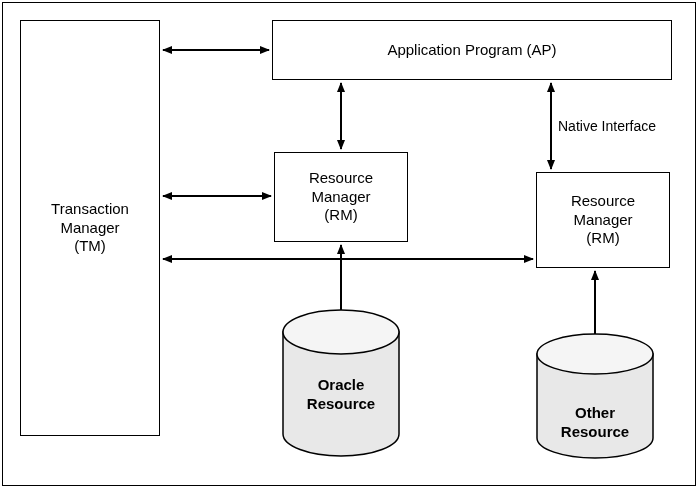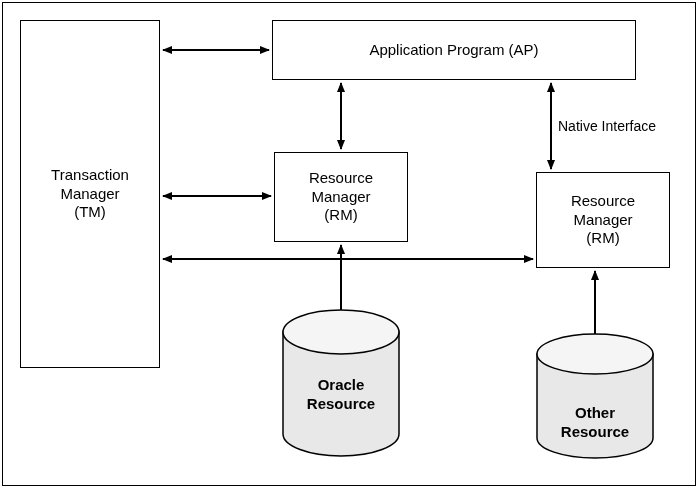--- a/index.html
+++ b/index.html
@@ -41,26 +41,26 @@
     line-height: 1.25;
   }
   .box .label {
     display: block;
     white-space: pre-line;
   }
   #tm-box {
     left: 20px;
     top: 20px;
     width: 140px;
-    height: 348px;
+    height: 416px;
   }
   #ap-box {
     left: 272px;
     top: 20px;
-    width: 364px;
+    width: 400px;
     height: 60px;
   }
   #rm1-box {
     left: 274px;
     top: 152px;
     width: 134px;
     height: 90px;
   }
   #rm2-box {
     left: 536px;

